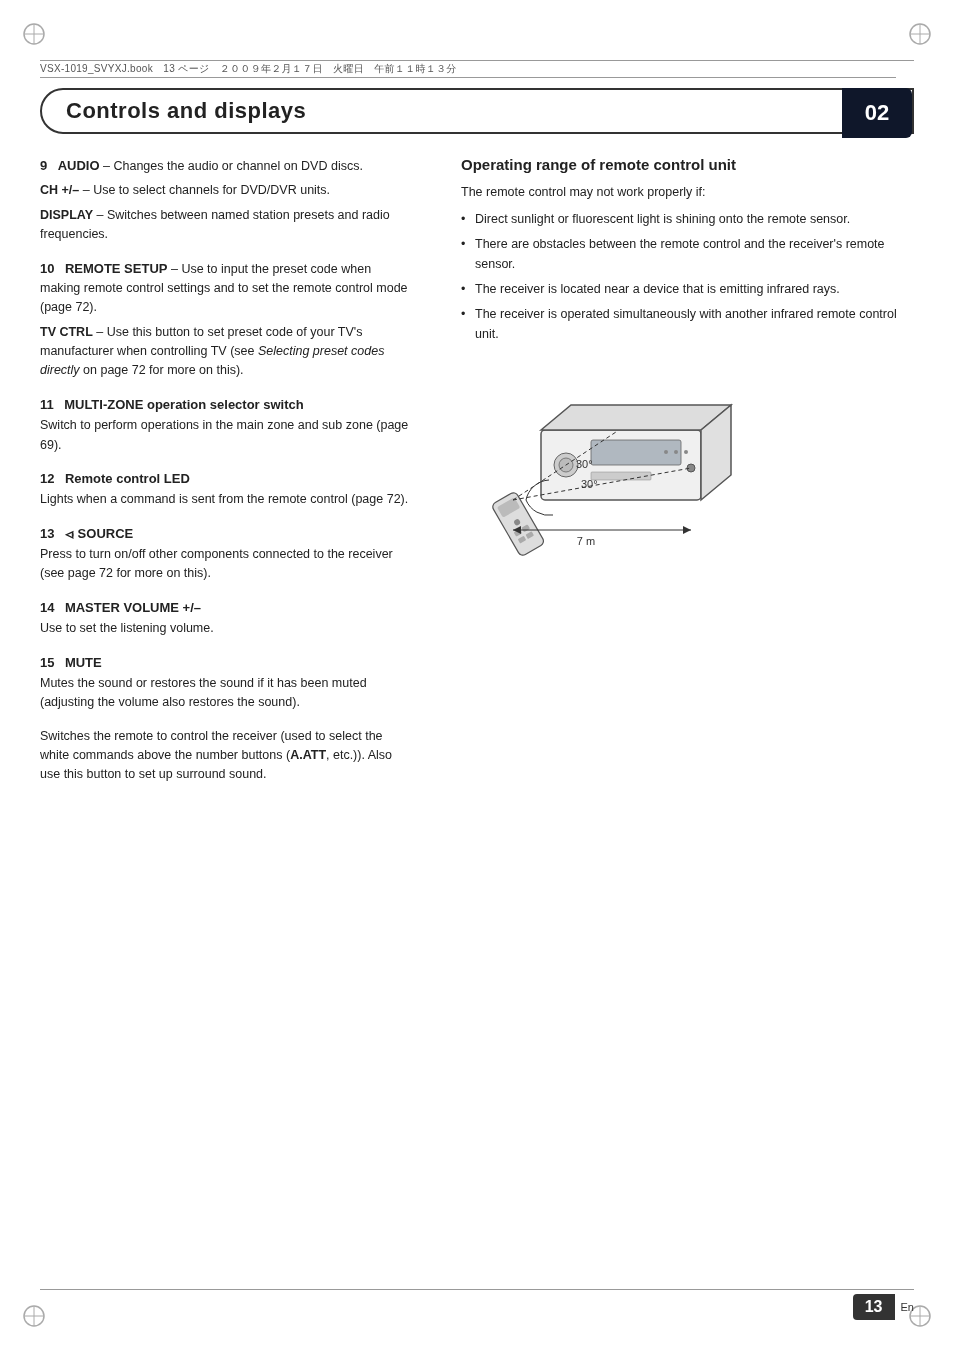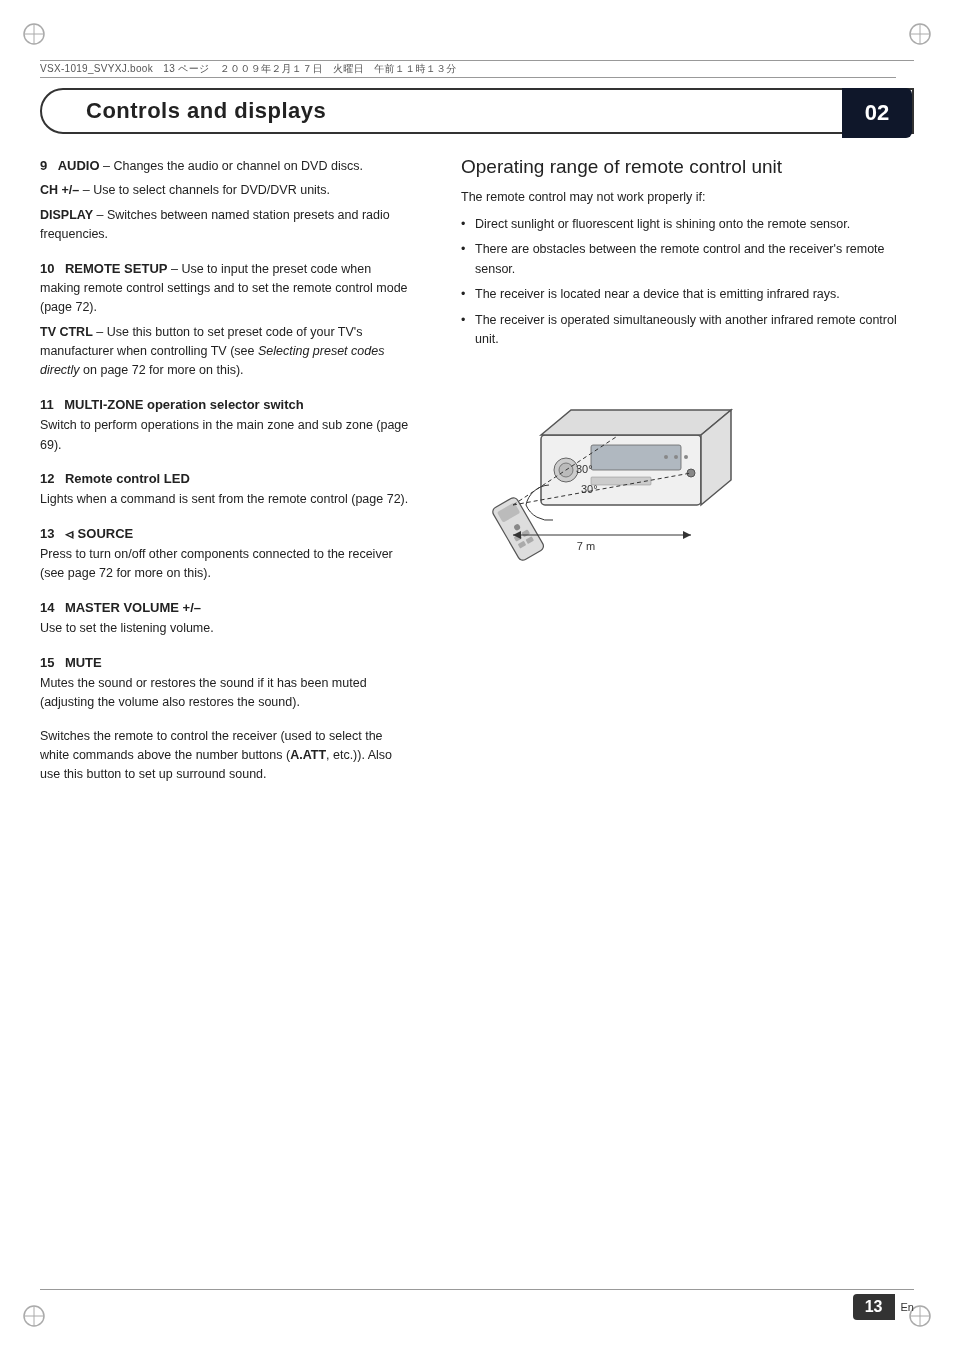--- a/index.html
+++ b/index.html
@@ -47,21 +47,21 @@
       right: 40px;
       height: 46px;
       border: 2px solid #333;
       border-radius: 24px 0 0 24px;
       display: flex;
       align-items: center;
     }
     .chapter-title {
       font-size: 22px;
       font-weight: bold;
-      padding-left: 44px;
+      padding-left: 24px;
       letter-spacing: 0.5px;
     }
     .chapter-number-box {
       position: absolute;
       right: 0;
       top: -2px;
       width: 70px;
       height: 50px;
       background: #0f172a;
       color: #fff;
@@ -114,22 +114,22 @@
     }
     .entry-sub {
       margin-top: 5px;
     }
     .entry-sub .sub-label {
       font-weight: bold;
     }
 
     
     .section-heading {
-      font-size: 19px;
-      font-weight: normal;
+      font-size: 15px;
+      font-weight: bold;
       margin-bottom: 8px;
       line-height: 1.3;
     }
 
     .bullet-list {
       list-style: none;
       padding: 0;
       margin: 0;
     }
     .bullet-list li {

